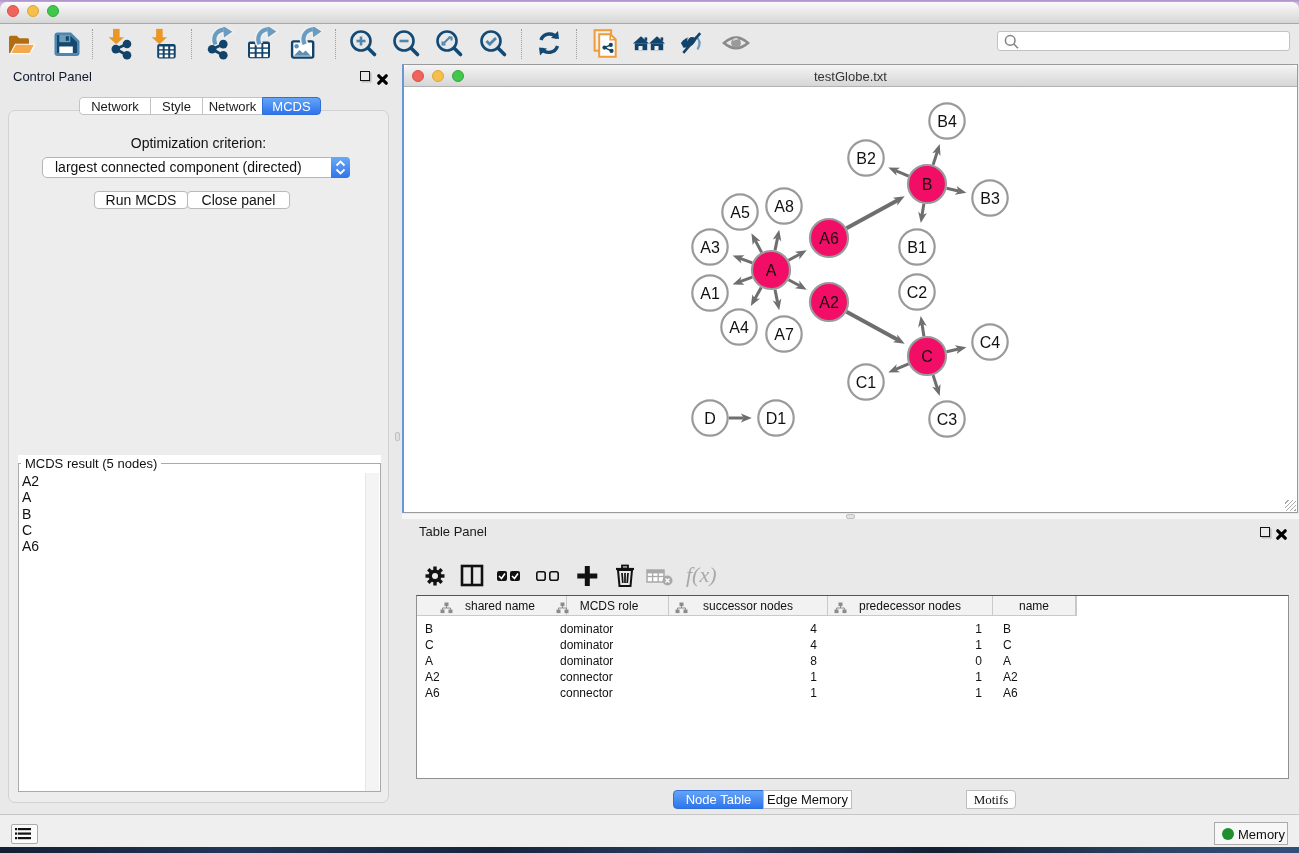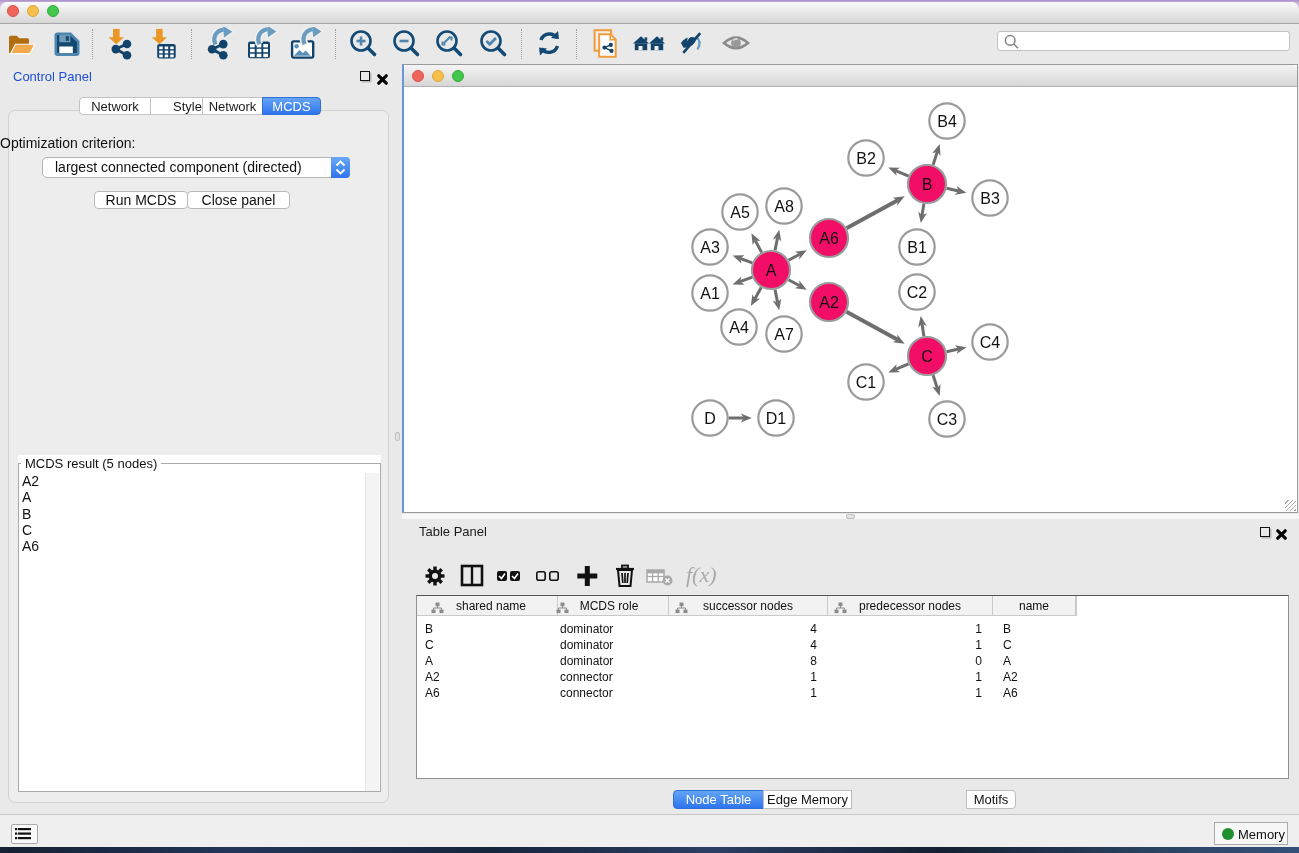--- a/index.html
+++ b/index.html
@@ -13,29 +13,29 @@
 #title { width:100%; text-align:center; font-size:13px; color:#404040; padding-top:3px; }
 #toolbar { left:0; top:25px; width:1299px; height:37px; background:#e9e9e9; }
 .sep { position:absolute; top:4px; height:30px; width:0;
   border-left:1px dotted #9f9f9f; }
 .tbi { position:absolute; top:2px; }
 #searchbox { position:absolute; left:997px; top:6px; width:293px; height:20px;
   background:#fff; border:1px solid #c2c2c2; border-radius:3px; }
 #searchbox svg { position:absolute; left:6px; top:2px; }
 
 
-#cp-title { left:13px; top:69px; font-size:13px; color:#1d4ed8; }
+#cp-title { left:13px; top:69px; font-size:13px; color:#0f172a; }
 #cp-float { left:360px; top:71px; width:10px; height:10px; border:1.7px solid #111; box-shadow:1.5px 1.5px 0 #bbb; }
 #cp-close { left:377px; top:71px; }
 #tabs { left:79px; top:97px; height:18px; }
 .tab { position:absolute; top:0; height:18px; font-size:13px; color:#1a1a1a;
   background:#fff; border:1px solid #c3c3c3; text-align:center; line-height:17px; }
 #cp-panel { left:8px; top:110px; width:381px; height:693px; background:#ededed;
   border:1px solid #d2d2d2; border-radius:7px; }
-#optlabel { left:0px; top:135px; width:397px; font-size:14px; color:#111; }
+#optlabel { left:0px; top:135px; width:397px; text-align:center; font-size:14px; color:#111; }
 #dropdown { left:42px; top:157px; width:308px; height:21px; background:#fff;
   border:1px solid #b5b5b5; border-radius:5px; font-size:14px; color:#111;
   line-height:19px; padding-left:12px; }
 #dd-step { position:absolute; right:-1px; top:-1px; width:19px; height:21px;
   background:linear-gradient(#6aa9f7,#2e74ee); border-radius:0 4px 4px 0; }
 .btn { position:absolute; height:18px; background:#fff; border:1px solid #b9b9b9;
   border-radius:4px; font-size:14px; color:#111; text-align:center; line-height:16px; }
 #gb-white { left:18px; top:455px; width:363px; height:337px; background:#fff; }
 #groupbox { left:18px; top:463px; width:363px; height:329px;
   border:1px solid #aaa; }
@@ -234,21 +234,21 @@
 </div>
 
 <div class="abs" id="cp-title">Control Panel</div>
 <div class="abs" id="cp-float"></div>
 <div class="abs" id="cp-close"><svg width="11" height="11" viewBox="0 0 11 11">
       <path d="M1.8 1.8 L9.2 9.2 M9.2 1.8 L1.8 9.2" stroke="#000" stroke-width="3.2" stroke-linecap="round"></path>
     </svg></div>
 <div class="abs" id="cp-panel"></div>
 <div class="abs" id="tabs">
   <div class="tab" style="left:0; width:72px; border-radius:4px 0 0 4px;">Network</div>
-  <div class="tab" style="left:71px; width:75px;">Style</div>
+  <div class="tab" style="left:71px; width:53px;">Style</div>
   <div class="tab" style="left:123px; width:61px;">Network</div>
   <div class="tab" style="left:183px; width:59px; background:linear-gradient(#64a5f6,#2e74ee); color:#fff; border-color:#2e6fd8; border-radius:0 4px 4px 0;">MCDS</div>
 </div>
 <div class="abs" id="optlabel">Optimization criterion:</div>
 <div class="abs" id="dropdown">largest connected component (directed)
   <div id="dd-step"><svg width="19" height="21" viewBox="0 0 19 21">
         <path d="M5.5 8.5 L9.5 4.5 L13.5 8.5" fill="none" stroke="#fff" stroke-width="1.8"></path>
         <path d="M5.5 12.5 L9.5 16.5 L13.5 12.5" fill="none" stroke="#fff" stroke-width="1.8"></path>
       </svg></div>
 </div>
@@ -257,20 +257,21 @@
 <div class="abs" id="gb-white"></div>
 <div class="abs" id="groupbox"></div>
 <div class="abs" id="gb-label">MCDS result (5 nodes)</div>
 <div class="abs" id="gb-list">A2<br>A<br>B<br>C<br>A6<div id="gb-scroll"></div></div>
 
 <div class="abs" id="netwin">
   <div id="net-titlebar">
     <div class="light" style="left:8px;top:5px;background:#f0655b;border:1px solid #da5147;"></div>
     <div class="light" style="left:28px;top:5px;background:#f5bf4b;border:1px solid #dfa638;"></div>
     <div class="light" style="left:48px;top:5px;background:#42c64b;border:1px solid #31ab3c;"></div>
+    <div id="net-title">testGlobe.txt</div>
   </div>
   <svg id="graph" style="position:absolute;left:0;top:23.5px;" width="893" height="425" viewBox="0 0 893 425" font-family="Liberation Sans, sans-serif">
 <line x1="348.3" y1="173.9" x2="336.1" y2="169.4" stroke="#6e6e6e" stroke-width="3"></line>
 <polygon points="328.6,166.5 340.5,166.3 336.1,169.4 337.4,174.5" fill="#6e6e6e"></polygon>
 <line x1="357.6" y1="163.4" x2="351.2" y2="151.4" stroke="#6e6e6e" stroke-width="3"></line>
 <polygon points="347.4,144.3 356.5,152.0 351.2,151.4 348.7,156.1" fill="#6e6e6e"></polygon>
 <line x1="371.0" y1="161.4" x2="373.6" y2="148.6" stroke="#6e6e6e" stroke-width="3"></line>
 <polygon points="375.2,140.7 377.3,152.4 373.6,148.6 368.7,150.6" fill="#6e6e6e"></polygon>
 <line x1="348.3" y1="188.1" x2="336.1" y2="192.6" stroke="#6e6e6e" stroke-width="3"></line>
 <polygon points="328.6,195.5 337.4,187.5 336.1,192.6 340.5,195.7" fill="#6e6e6e"></polygon>
@@ -415,21 +416,21 @@
         <line x1="7.6" y1="8" x2="7.6" y2="20" stroke="#a9a9a9" stroke-width="1.3"></line>
         <line x1="13.2" y1="8" x2="13.2" y2="20" stroke="#a9a9a9" stroke-width="1.3"></line>
         <line x1="2" y1="14.5" x2="19" y2="14.5" stroke="#a9a9a9" stroke-width="1.3"></line>
         <circle cx="22.5" cy="18.5" r="5" fill="#a9a9a9"></circle>
         <path d="M20.5 16.5 l4 4 m0 -4 l-4 4" stroke="#fff" stroke-width="1.4"></path>
       </svg></div>
 <div style="position:absolute;left:269px;top:6px;font-family:'Liberation Serif',serif;font-style:italic;font-size:22px;color:#a9a9a9;">f(x)</div>
 </div>
 <div class="abs" id="tbl">
   <div id="tbl-head">
-    <div class="th" style="left:8px; width:133px;"><span class="hicon"><svg width="13" height="12" viewBox="0 0 13 12">
+    <div class="th" style="left:17px; width:133px;"><span class="hicon"><svg width="13" height="12" viewBox="0 0 13 12">
             <g fill="#8b8b8b">
               <rect x="4.5" y="0.5" width="4" height="3.6"></rect>
               <rect x="0.5" y="7.5" width="4" height="3.6"></rect>
               <rect x="8.5" y="7.5" width="4" height="3.6"></rect>
               <path d="M6.5 4 v2 M2.5 7.5 v-1.5 h8 v1.5" stroke="#8b8b8b" fill="none" stroke-width="1"></path>
             </g>
           </svg></span>shared name</div>
     <div class="th" style="left:133px; width:119px;"><span class="hicon"><svg width="13" height="12" viewBox="0 0 13 12">
             <g fill="#8b8b8b">
               <rect x="4.5" y="0.5" width="4" height="3.6"></rect>
@@ -479,21 +480,21 @@
 <div class="cell" style="left:8px;top:90px;">A6</div>
 <div class="cell" style="left:143px;top:90px;">connector</div>
 <div class="cell" style="left:252px;top:90px;width:148px;text-align:right;">1</div>
 <div class="cell" style="left:411px;top:90px;width:154px;text-align:right;">1</div>
 <div class="cell" style="left:586px;top:90px;">A6</div>
 </div>
 <div class="abs" id="bot-tabs">
   <div class="btab" style="left:673px; width:91px; background:linear-gradient(#64a5f6,#2e74ee); color:#fff; border-color:#2e6fd8; border-radius:4px 0 0 4px;">Node Table</div>
   <div class="btab" style="left:763px; width:89px;">Edge Memory</div>
   <div class="btab" style="left:851px; width:116px;margin-top:44px;">Network Table</div>
-  <div class="btab" style="left:966px; width:50px; border-radius:0 4px 4px 0;">Motifs</div>
+  <div class="btab" style="left:966px; width:50px; border-radius:0 4px 4px 0;font-family:Liberation Serif, serif;">Motifs</div>
 </div>
 <div class="abs" id="statusline"></div>
 <div class="abs" style="left:0;top:815px;width:1299px;height:32px;background:#efefef;"></div>
 <div class="abs" id="status-left">
   <svg width="25" height="18" viewBox="0 0 25 18">
       <g fill="#111">
         <rect x="6" y="3" width="13" height="2.2"></rect>
         <rect x="6" y="7.5" width="13" height="2.2"></rect>
         <rect x="6" y="12" width="13" height="2.2"></rect>
         <rect x="3" y="3" width="2.2" height="2.2"></rect>

